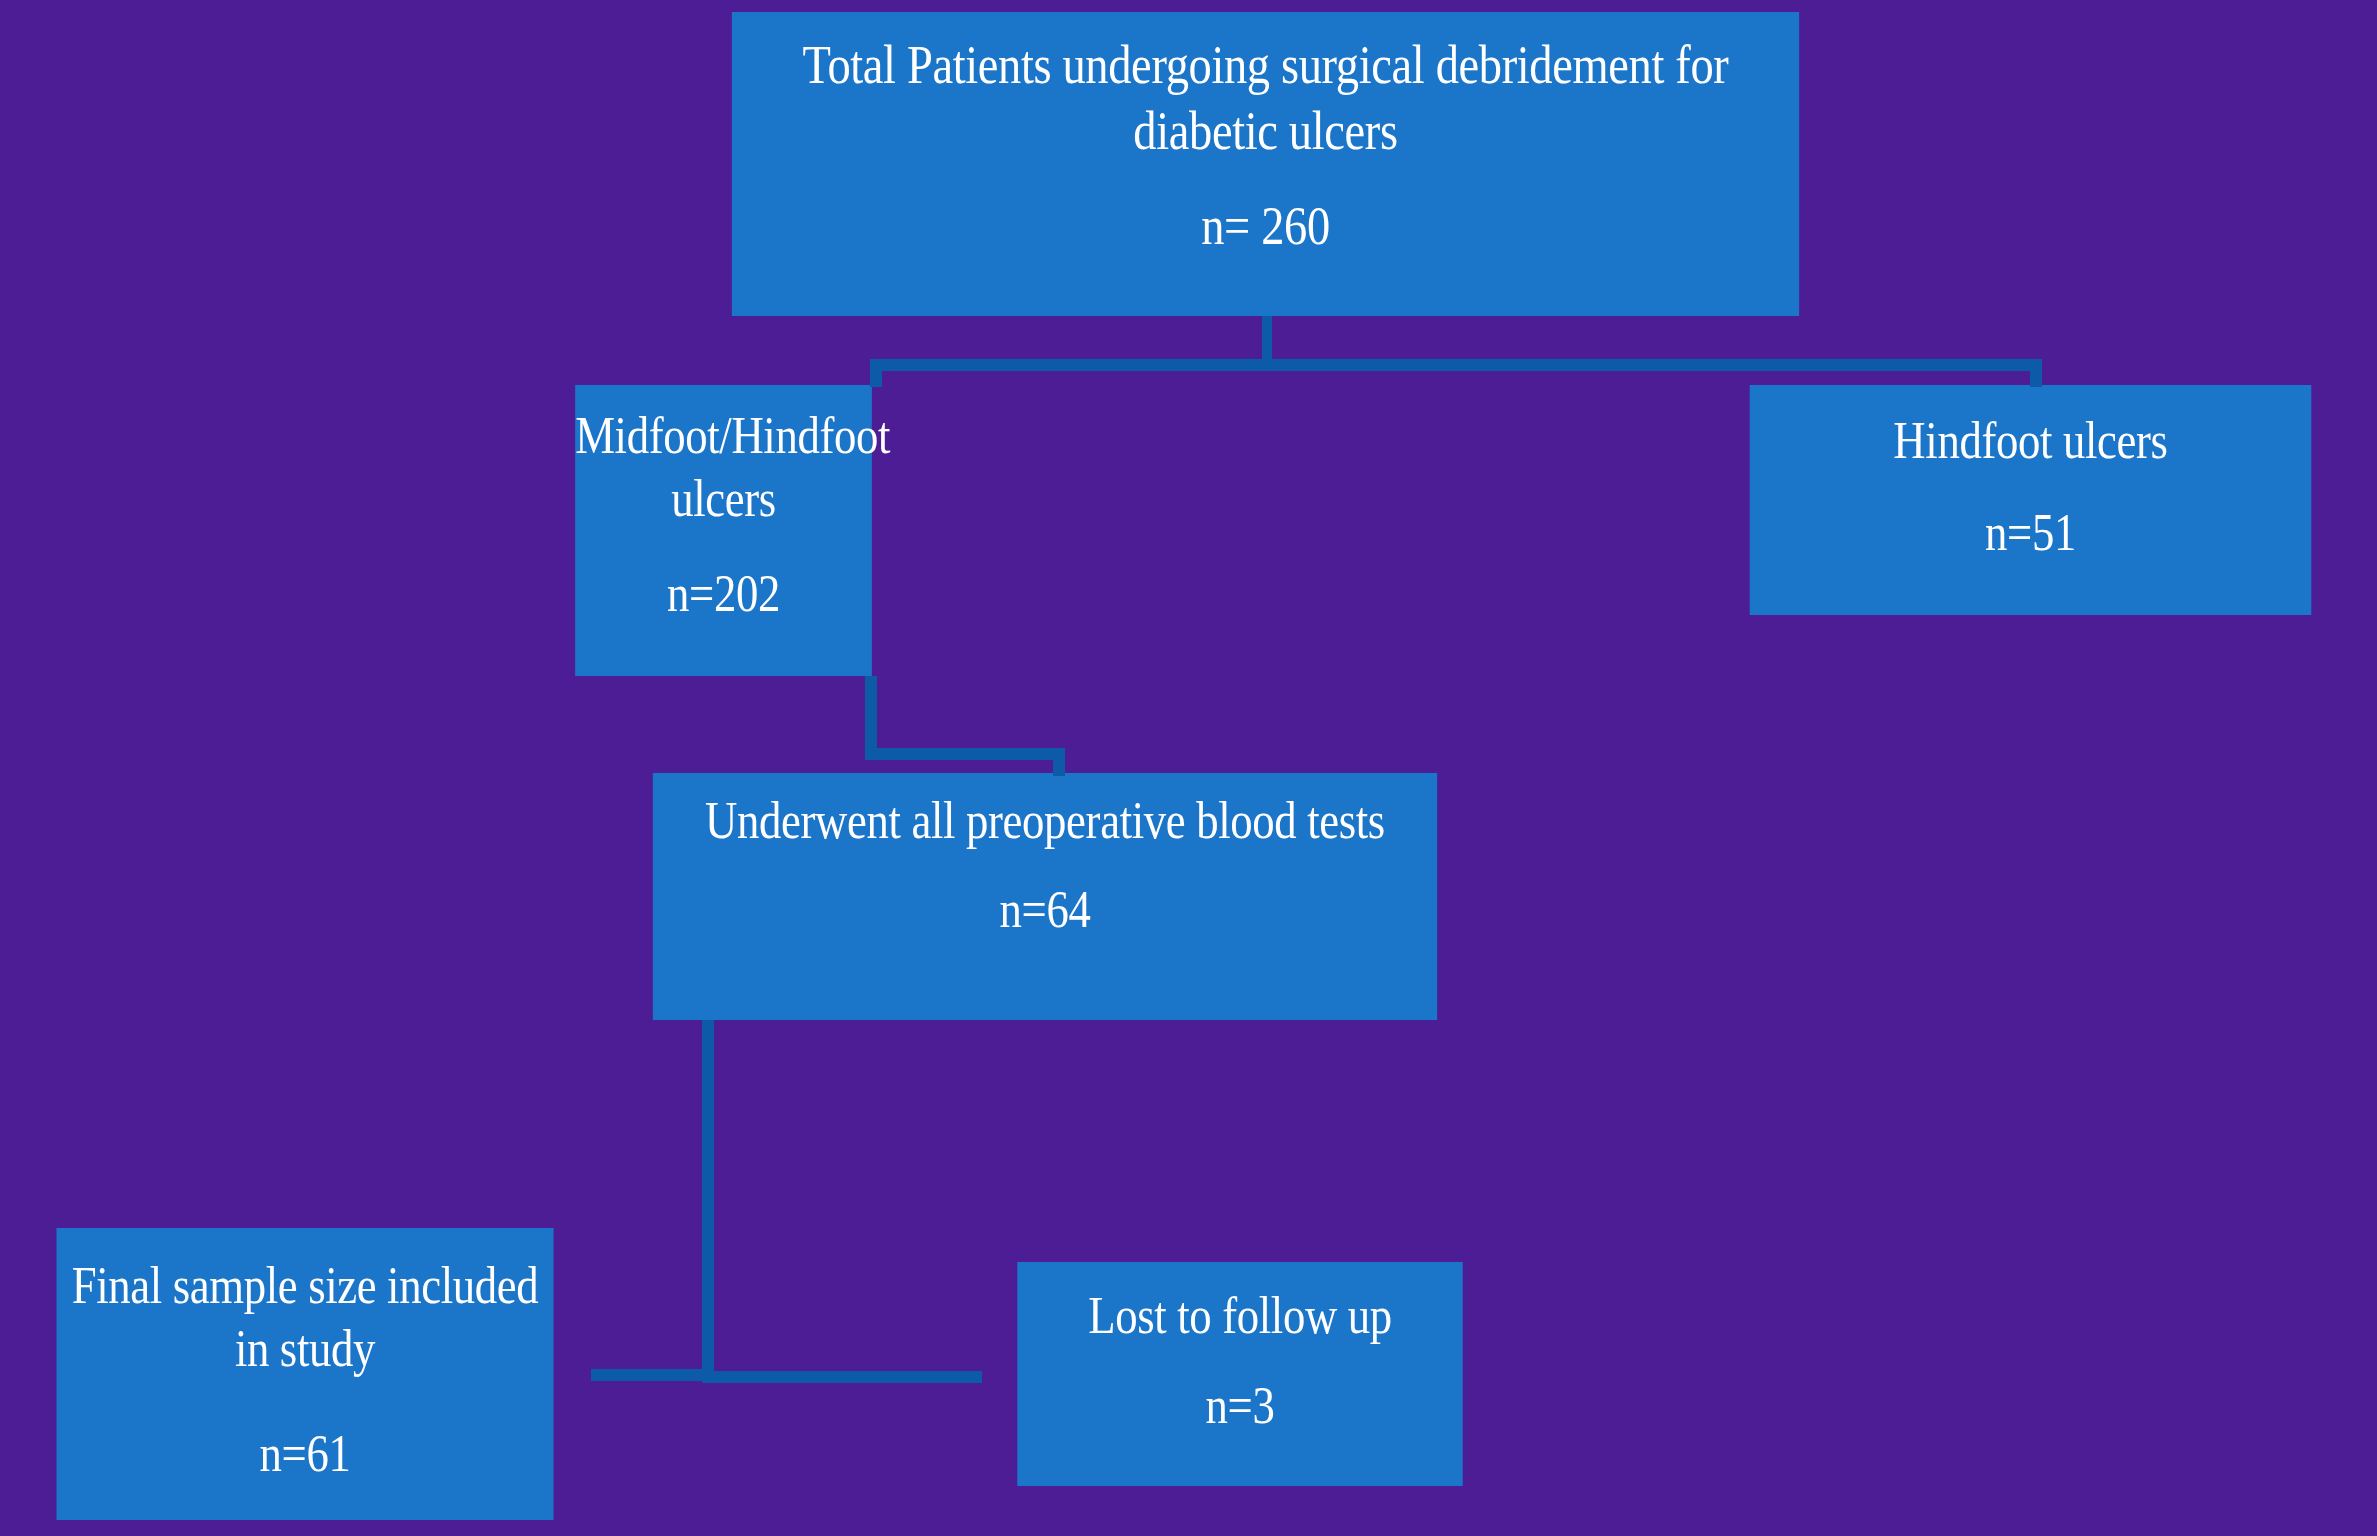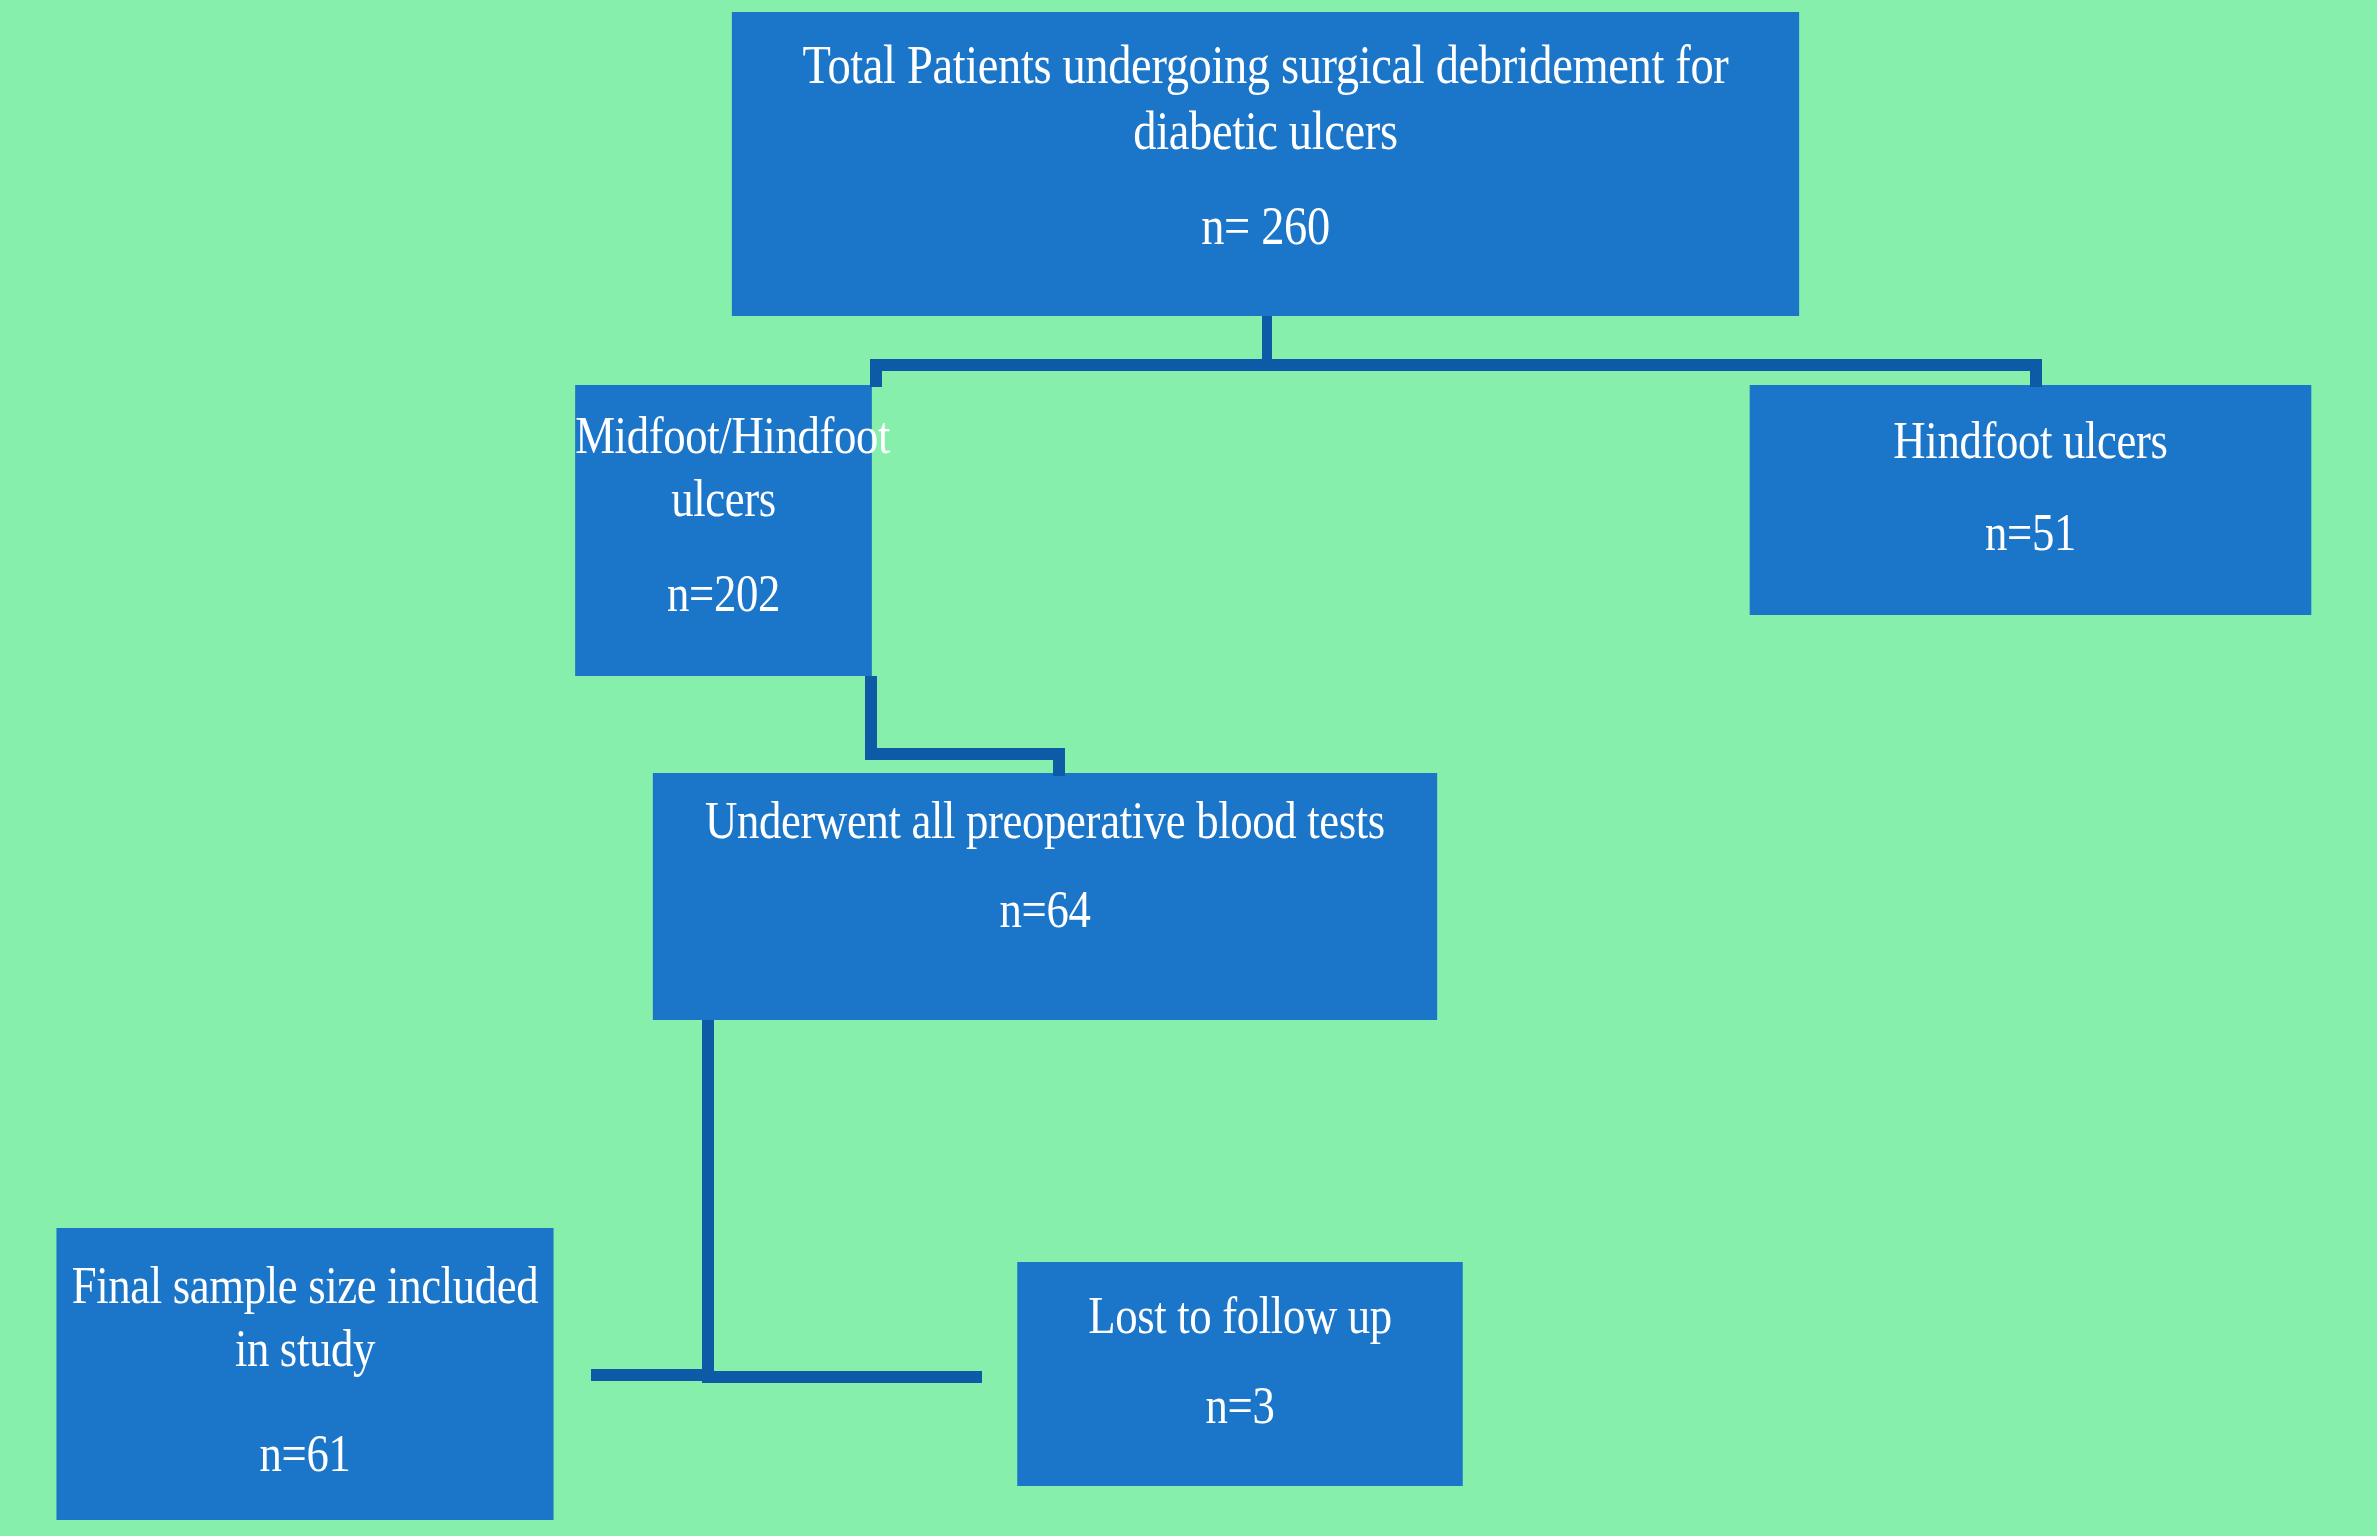--- a/index.html
+++ b/index.html
@@ -110,21 +110,21 @@
   #conn-mid-drop   { left: 1053px; top: 748px; width: 12px; height: 28px; }
 
   
   #conn-preop-stem { left: 702px; top: 1020px; width: 12px; height: 361px; }
   #conn-preop-left { left: 591px; top: 1369px; width: 123px; height: 12px; }
   #conn-preop-right{ left: 702px; top: 1371px; width: 280px; height: 12px; }
 </style>
 </head>
 <body style="background: rgb(255, 255, 255);">
 
-<div id="canvas" style="background: #86efac;">
+<div id="canvas" style="background: #4c1d95;">
 
   <div class="node" id="node-total" style="background: rgb(27, 117, 201); color: rgb(255, 255, 255);">
     <span class="title">Total Patients undergoing surgical debridement for diabetic ulcers</span>
     <span class="count">n= 260</span>
   </div>
 
   <div class="node" id="node-midhind" style="background: rgb(27, 117, 201); color: rgb(255, 255, 255);">
     <span class="title">Midfoot/Hindfoot ulcers</span>
     <span class="count">n=202</span>
   </div>

